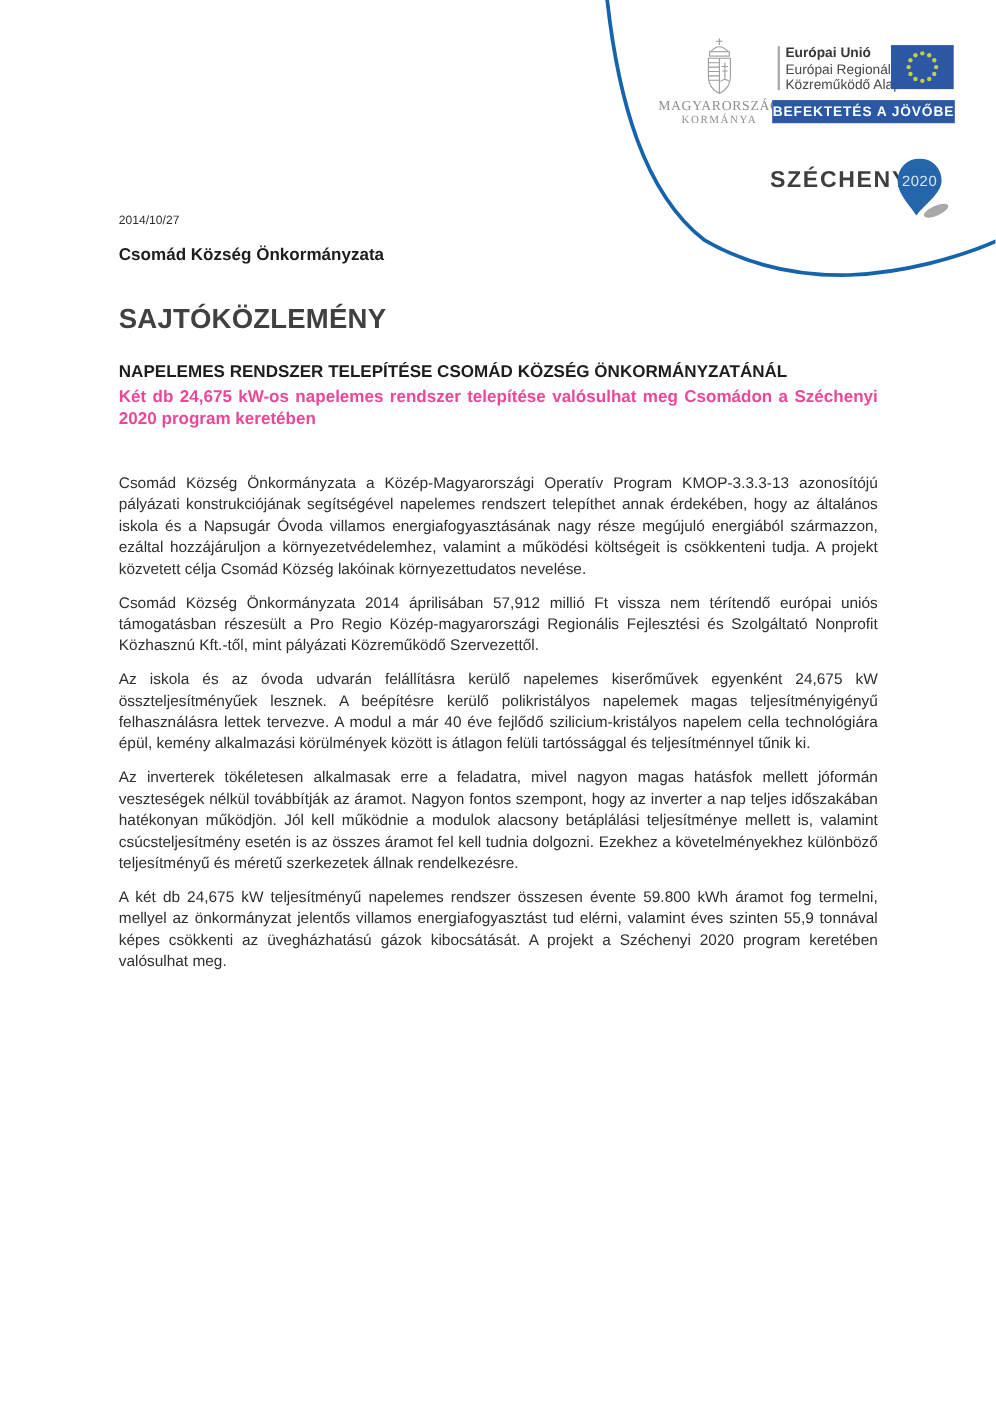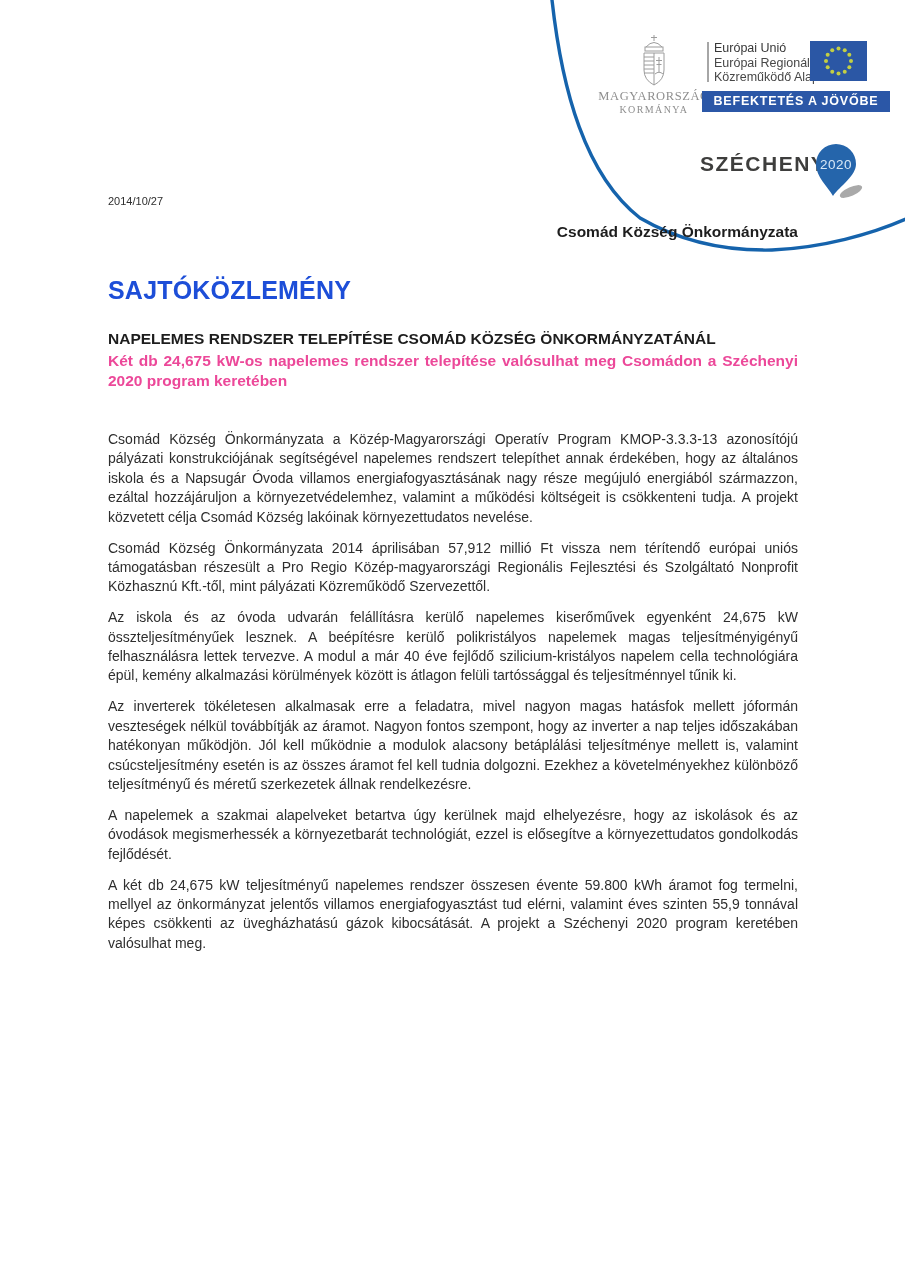--- a/index.html
+++ b/index.html
@@ -18,26 +18,26 @@
     position: absolute; left: 598px; top: 34px; width: 112px;
     text-align: center; color: #8E8E8E;
     font-family: "Liberation Serif", serif;
   }
   .gov-logo svg { display: block; margin: 0 auto 3px auto; }
   .gov-l1 { font-size: 12.5px; letter-spacing: 0.6px; line-height: 13px; }
   .gov-l2 { font-size: 10px;  letter-spacing: 1.4px; line-height: 13px; }
 
   .eu-sep  { position: absolute; left: 707px; top: 42px; width: 2px; height: 40px; background: #A6A6A6; }
   .eu-text { position: absolute; left: 714px; top: 41px; font-size: 12.5px; line-height: 14.5px; color: #474747; }
-  .eu-text .eu-b { font-weight: normal; color: #373737; }
+  .eu-text .eu-b { font-weight: bold; color: #373737; }
 
   .eu-flag { position: absolute; left: 810px; top: 41px; width: 57px; height: 40px; background: #2B57A5; }
 
   .banner {
-    position: absolute; left: 702px; top: 91px; width: 188px; height: 21px;
+    position: absolute; left: 702px; top: 91px; width: 166px; height: 21px;
     background: #2B57A7; color: #ffffff;
     font-weight: bold; font-size: 12.5px; letter-spacing: 0.8px;
     text-align: center; line-height: 21px;
   }
 
   .sz-name {
     position: absolute; left: 700px; top: 152px;
     font-size: 21px; font-weight: bold; letter-spacing: 1.5px; color: #3E3E3D;
   }
   .pin-shadow {
@@ -46,22 +46,22 @@
   }
   .pin { position: absolute; left: 813px; top: 144px; }
   .pin text {
     font-family: "Liberation Sans", sans-serif;
     font-size: 13.5px; letter-spacing: 0.5px; fill: #D8E8F6;
   }
 
   
   .doc-line { position: absolute; left: 108px; width: 690px; color: #2E2E2E; }
   .date     { top: 195px; font-size: 11px; }
-  .org      { top: 223px; font-size: 15.5px; font-weight: bold; color: #1D1D1D; text-align: right; }
-  .title    { top: 276px; font-size: 25px;  font-weight: bold; color: #1d4ed8; letter-spacing: 0.2px; }
+  .org      { top: 223px; font-size: 15.5px; font-weight: bold; color: #1D1D1D; }
+  .title    { top: 276px; font-size: 25px;  font-weight: bold; color: #404040; letter-spacing: 0.2px; }
   .subtitle { top: 318px; font-size: 15.5px; font-weight: bold; color: #1D1D1D; margin-top: 12px; }
   .lead     { top: 351px; font-size: 15.5px; font-weight: bold; color: #ec4899;
               text-align: justify; line-height: 19.5px; }
   .bodytext { top: 430px; font-size: 14px; line-height: 19.4px; text-align: justify; }
   .bodytext p { margin: 0 0 11.5px 0; }
 </style>
 </head>
 <body>
 
 <svg id="arc-svg" width="905" height="262" viewBox="0 0 905 262">
@@ -122,15 +122,14 @@
 <div class="doc-line org">Csomád Község Önkormányzata</div>
 <div class="doc-line title">SAJTÓKÖZLEMÉNY</div>
 <div class="doc-line subtitle">NAPELEMES RENDSZER TELEPÍTÉSE CSOMÁD KÖZSÉG ÖNKORMÁNYZATÁNÁL</div>
 <div class="doc-line lead">Két db 24,675 kW-os napelemes rendszer telepítése valósulhat meg Csomádon a Széchenyi 2020 program keretében</div>
 
 <div class="doc-line bodytext">
   <p>Csomád Község Önkormányzata a Közép-Magyarországi Operatív Program KMOP-3.3.3-13 azonosítójú pályázati konstrukciójának segítségével napelemes rendszert telepíthet annak érdekében, hogy az általános iskola és a Napsugár Óvoda villamos energiafogyasztásának nagy része megújuló energiából származzon, ezáltal hozzájáruljon a környezetvédelemhez, valamint a működési költségeit is csökkenteni tudja. A projekt közvetett célja Csomád Község lakóinak környezettudatos nevelése.</p>
   <p>Csomád Község Önkormányzata 2014 áprilisában 57,912 millió Ft vissza nem térítendő európai uniós támogatásban részesült a Pro Regio Közép-magyarországi Regionális Fejlesztési és Szolgáltató Nonprofit Közhasznú Kft.-től, mint pályázati Közreműködő Szervezettől.</p>
   <p>Az iskola és az óvoda udvarán felállításra kerülő napelemes kiserőművek egyenként 24,675 kW összteljesítményűek lesznek. A beépítésre kerülő polikristályos napelemek magas teljesítményigényű felhasználásra lettek tervezve. A modul a már 40 éve fejlődő szilicium-kristályos napelem cella technológiára épül, kemény alkalmazási körülmények között is átlagon felüli tartóssággal és teljesítménnyel tűnik ki.</p>
   <p>Az inverterek tökéletesen alkalmasak erre a feladatra, mivel nagyon magas hatásfok mellett jóformán veszteségek nélkül továbbítják az áramot. Nagyon fontos szempont, hogy az inverter a nap teljes időszakában hatékonyan működjön. Jól kell működnie a modulok alacsony betáplálási teljesítménye mellett is, valamint csúcsteljesítmény esetén is az összes áramot fel kell tudnia dolgozni. Ezekhez a követelményekhez különböző teljesítményű és méretű szerkezetek állnak rendelkezésre.</p>
-  <p>A napelemek a szakmai alapelveket betartva úgy kerülnek majd elhelyezésre, hogy az iskolások és az óvodások megismerhessék a környezetbarát technológiát, ezzel is elősegítve a környezettudatos gondolkodás fejlődését.</p>
   <p>A két db 24,675 kW teljesítményű napelemes rendszer összesen évente 59.800 kWh áramot fog termelni, mellyel az önkormányzat jelentős villamos energiafogyasztást tud elérni, valamint éves szinten 55,9 tonnával képes csökkenti az üvegházhatású gázok kibocsátását. A projekt a Széchenyi 2020 program keretében valósulhat meg.</p>
 </div>
 
 </body></html>

